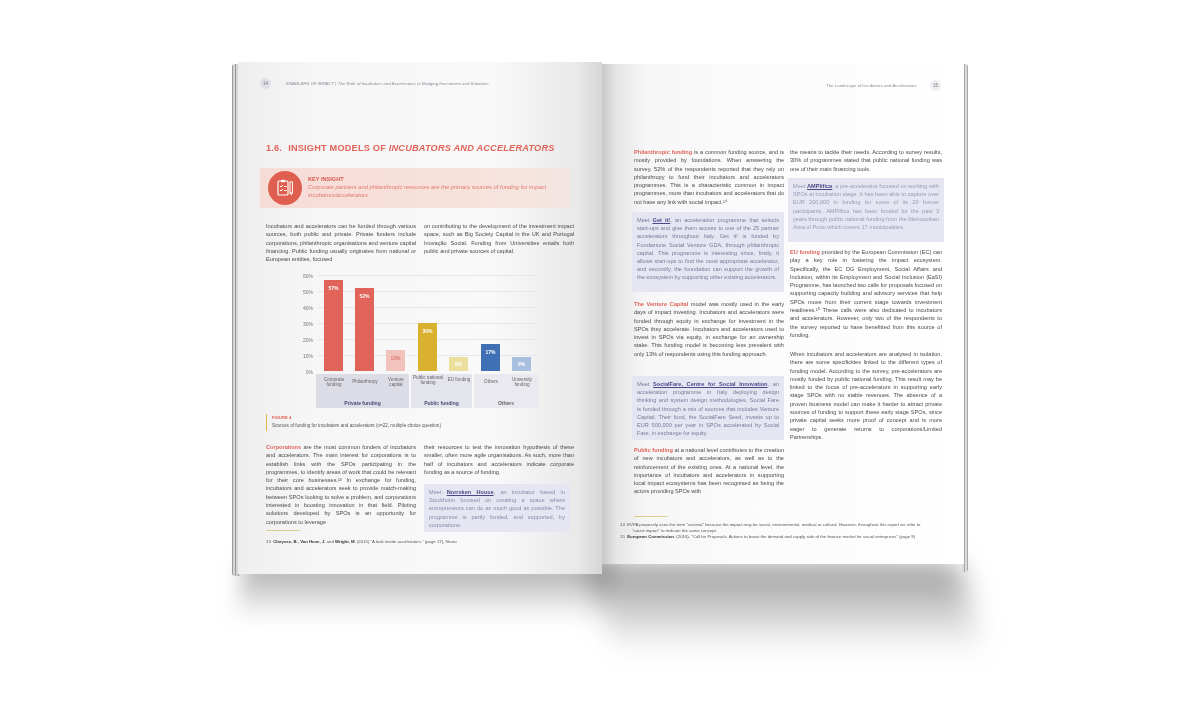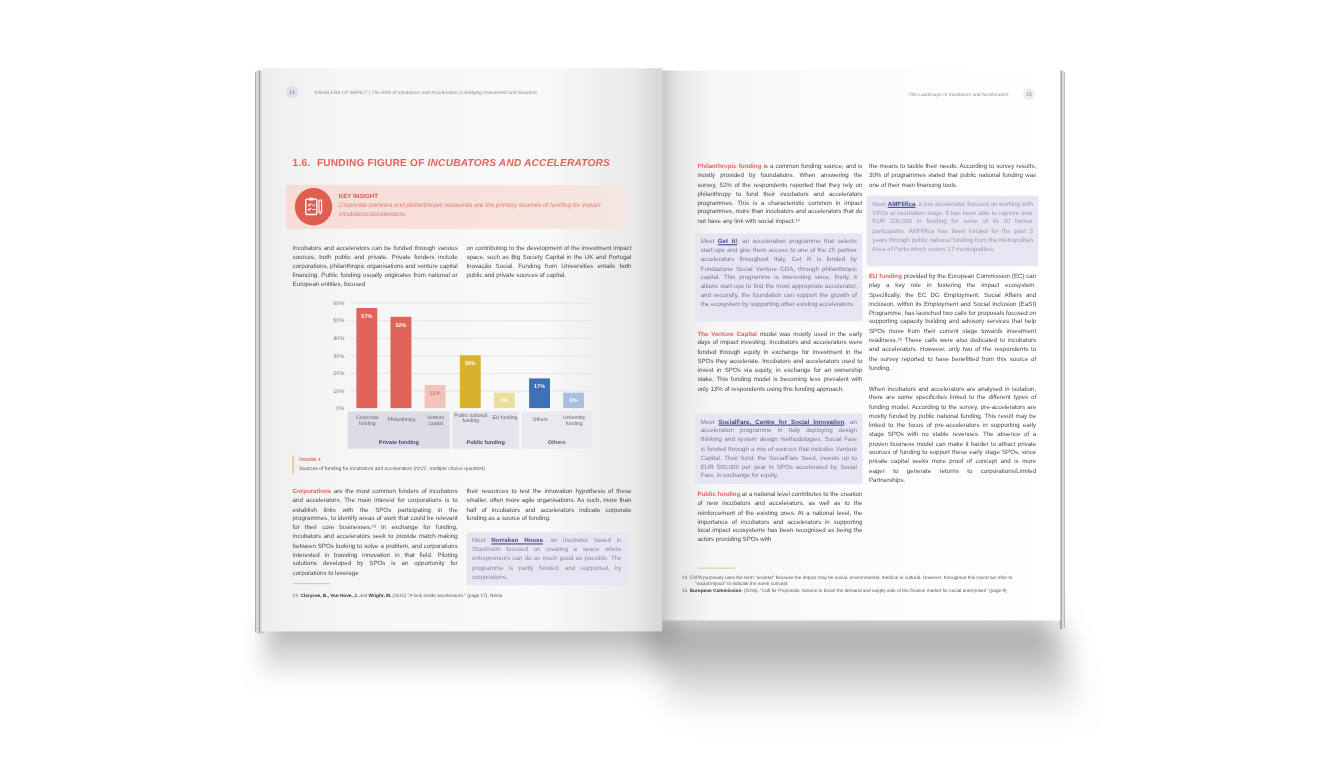--- a/index.html
+++ b/index.html
@@ -103,21 +103,21 @@
   <div class="shadow-left"></div>
   <div class="shadow-right"></div>
   <div class="stack-left"></div>
   <div class="stack-right"></div>
 
   <div class="page page-left">
     <div class="page-num" style="left:22px;">14</div>
     <div class="running-head" style="left:48px;">ENABLERS OF IMPACT | The Role of Incubators and Accelerators in Bridging Investment and Solutions</div>
 
     <div class="section-title">
-      <span class="num">1.6.</span><span>FUNDING FIGURE OF </span><i>INCUBATORS AND ACCELERATORS</i>
+      <span class="num">1.6.</span><span>INSIGHT MODELS OF </span><i>INCUBATORS AND ACCELERATORS</i>
     </div>
 
     <div class="insight">
       <div class="insight-icon">
         <svg width="20" height="20" viewBox="0 0 20 20">
           <rect x="3" y="3" width="10" height="14" rx="1" fill="none" stroke="#fff" stroke-width="1.2"></rect>
           <rect x="6" y="1.8" width="4" height="2.4" rx="0.6" fill="#fff"></rect>
           <path d="M5 8 l1 1 l2 -2 M5 12 l1 1 l2 -2" stroke="#fff" stroke-width="1" fill="none"></path>
           <line x1="9" y1="8.5" x2="11.5" y2="8.5" stroke="#fff" stroke-width="0.9"></line>
           <line x1="9" y1="12.5" x2="11.5" y2="12.5" stroke="#fff" stroke-width="0.9"></line>

